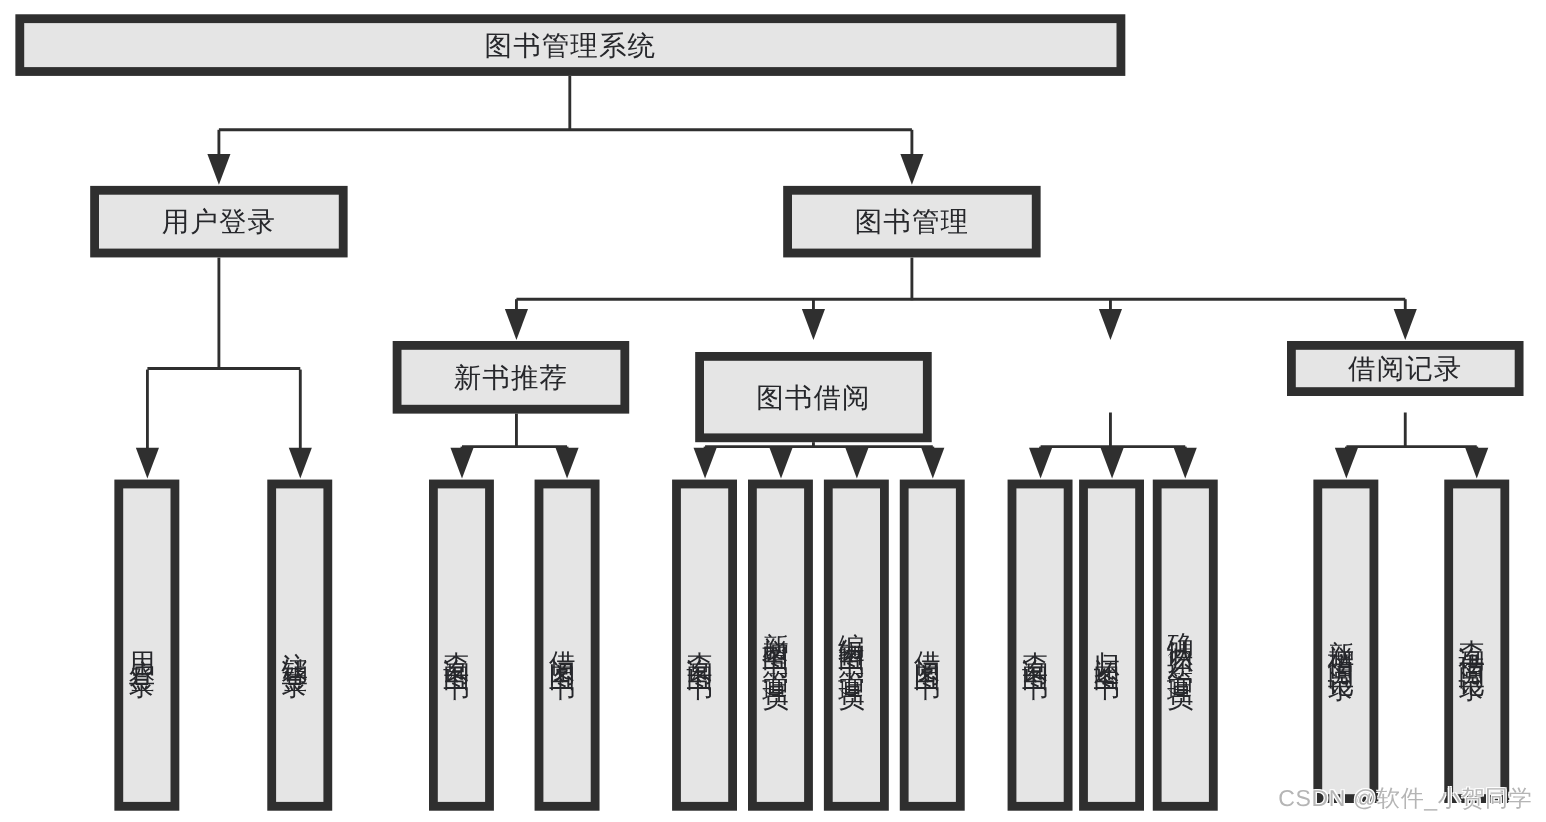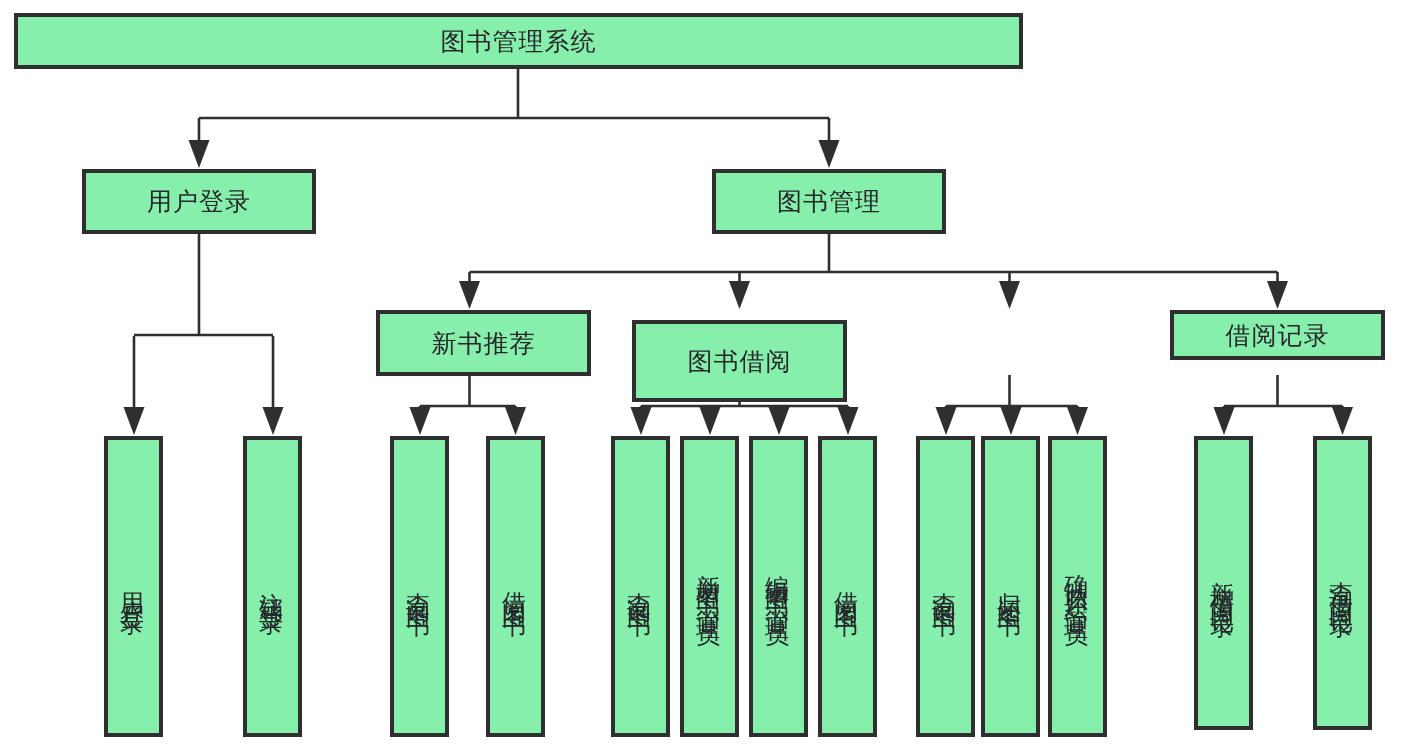--- a/index.html
+++ b/index.html
@@ -12,22 +12,22 @@
     font-family: "Liberation Sans", "DejaVu Sans", sans-serif;
   }
   #connector-layer {
     position: absolute;
     left: 0; top: 0;
     width: 1405px; height: 747px;
   }
   .node {
     position: absolute;
     box-sizing: border-box;
-    background: #86efac;
-    border: 4px solid #701a75;
+    background: #e5e5e5;
+    border: 8px solid #701a75;
     color: #26272b;
   }
   .node.h {
     display: flex;
     align-items: center;
     justify-content: center;
     font-size: 25px;
     letter-spacing: 1px;
     white-space: nowrap;
   }
@@ -111,21 +111,21 @@
       <polygon points="1213.5,407 1234.5,407 1224,435" fill="#2f2f2f"></polygon>
       <line x1="1342.5" y1="406" x2="1342.5" y2="421" stroke="#2f2f2f" stroke-width="2.6"></line>
       <polygon points="1332,407 1353,407 1342.5,435" fill="#2f2f2f"></polygon>
     </svg>
 
   <div class="node h" style="left: 14px; top: 13px; width: 1009px; height: 56px; border-color: rgb(47, 47, 47); color: rgb(38, 39, 43);">图书管理系统</div>
 
   <div class="node h" style="left: 82px; top: 169px; width: 234px; height: 65px; border-color: rgb(47, 47, 47); color: rgb(38, 39, 43);">用户登录</div>
   <div class="node h" style="left: 712px; top: 169px; width: 234px; height: 65px; border-color: rgb(47, 47, 47); color: rgb(38, 39, 43);">图书管理</div>
 
-  <div class="node h" style="left: 376px; top: 310px; width: 215px; height: 66px; border-color: rgb(47, 47, 47); color: rgb(38, 39, 43);">新书推荐</div>
+  <div class="node h" style="left: 357px; top: 310px; width: 215px; height: 66px; border-color: rgb(47, 47, 47); color: rgb(38, 39, 43);">新书推荐</div>
   <div class="node h" style="left: 632px; top: 320px; width: 215px; height: 82px; border-color: rgb(47, 47, 47); color: rgb(38, 39, 43);">图书借阅</div>
   <div class="node h" style="left: 1170px; top: 310px; width: 215px; height: 50px; border-color: rgb(47, 47, 47); color: rgb(38, 39, 43);">借阅记录</div>
 
   <div class="node v" style="left: 104px; top: 436px; height: 301px; border-color: rgb(47, 47, 47); color: rgb(38, 39, 43);">用户登录</div>
   <div class="node v" style="left: 243px; top: 436px; height: 301px; border-color: rgb(47, 47, 47); color: rgb(38, 39, 43);">注销登录</div>
 
   <div class="node v" style="left: 390px; top: 436px; height: 301px; border-color: rgb(47, 47, 47); color: rgb(38, 39, 43);">查询图书</div>
   <div class="node v" style="left: 486px; top: 436px; height: 301px; border-color: rgb(47, 47, 47); color: rgb(38, 39, 43);">借阅图书</div>
 
   <div class="node v" style="left: 611px; top: 436px; height: 301px; border-color: rgb(47, 47, 47); color: rgb(38, 39, 43);">查询图书</div>
@@ -133,13 +133,14 @@
   <div class="node v" style="left: 749px; top: 436px; height: 301px; border-color: rgb(47, 47, 47); color: rgb(38, 39, 43);">编辑图书（管理员）</div>
   <div class="node v" style="left: 818px; top: 436px; height: 301px; border-color: rgb(47, 47, 47); color: rgb(38, 39, 43);">借阅图书</div>
 
   <div class="node v" style="left: 916px; top: 436px; height: 301px; border-color: rgb(47, 47, 47); color: rgb(38, 39, 43);">查询图书</div>
   <div class="node v" style="left: 981px; top: 436px; height: 301px; border-color: rgb(47, 47, 47); color: rgb(38, 39, 43);">归还图书</div>
   <div class="node v" style="left: 1048px; top: 436px; height: 301px; border-color: rgb(47, 47, 47); color: rgb(38, 39, 43);">确认归还（管理员）</div>
 
   <div class="node v" style="left: 1194px; top: 436px; height: 294px; border-color: rgb(47, 47, 47); color: rgb(38, 39, 43);">新增借阅记录</div>
   <div class="node v" style="left: 1313px; top: 436px; height: 294px; border-color: rgb(47, 47, 47); color: rgb(38, 39, 43);">查询借阅记录</div>
 
+  <div id="watermark" style="color: rgb(181, 181, 181);">CSDN @软件_小贺同学</div>
 </div>
 
 </body></html>

